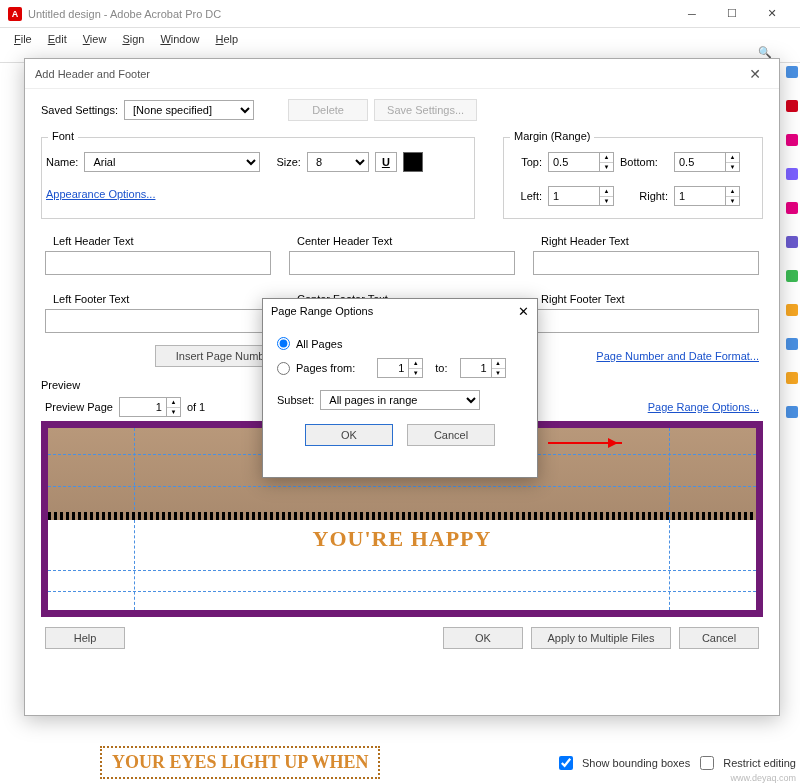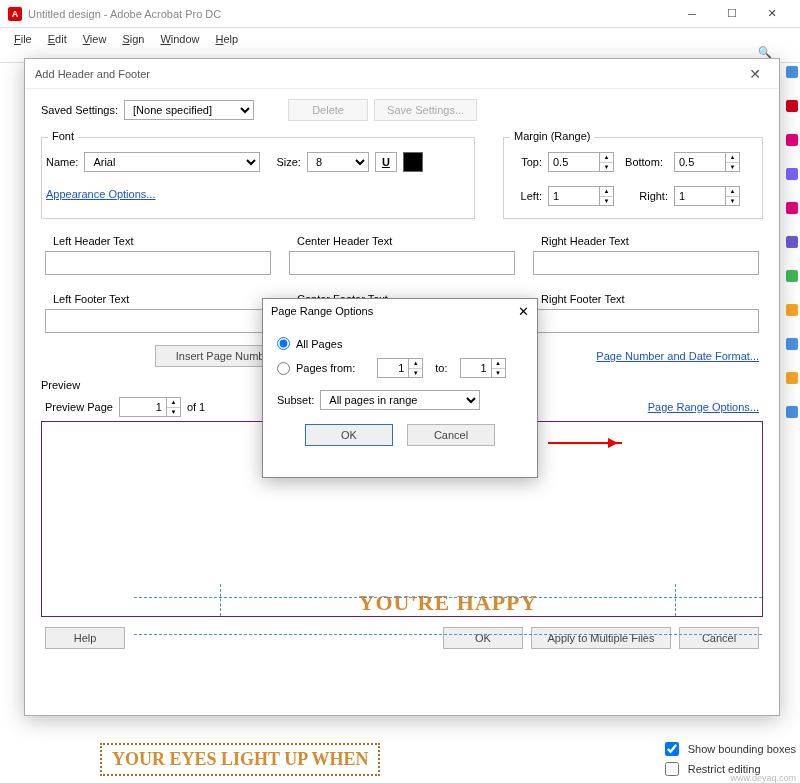--- a/index.html
+++ b/index.html
@@ -34,21 +34,21 @@
 .color-btn { width: 20px; height: 20px; background: #000; border: 1px solid #666; }
 .link { color: #1a52cc; text-decoration: underline; cursor: pointer; }
 .hf-grid { display: grid; grid-template-columns: 1fr 1fr 1fr; gap: 18px; margin-top: 16px; padding: 0 4px; }
 .hf-grid label { display: block; margin-bottom: 4px; padding-left: 8px; }
 .hf-grid input { width: 100%; height: 24px; }
 .links-row { display: flex; align-items: center; margin-top: 12px; padding: 0 4px; }
 .links-row .right { margin-left: auto; }
 .preview-lbl { margin-top: 12px; font-size: 11px; }
 .preview-row { display: flex; align-items: center; gap: 6px; margin-top: 6px; padding: 0 4px; }
 .preview-row .right { margin-left: auto; }
-.preview-canvas { margin-top: 4px; border: 1px solid #701a75; height: 196px; display: flex; flex-direction: row; position: relative; align-items: flex-end; }
+.preview-canvas { margin-top: 4px; border: 7px solid #701a75; height: 196px; display: flex; flex-direction: column; position: relative; }
 .canvas-top { flex: 0 0 92px; background: linear-gradient(0deg,#a98a6e,#b8987a); position: relative; overflow: hidden; }
 .canvas-top::after{content:"";position:absolute;left:0;right:0;bottom:0;height:8px;background:repeating-linear-gradient(90deg,#000 0 3px,transparent 3px 6px);}
 .canvas-bot { flex: 1; background: #fff; display: flex; align-items: flex-start; justify-content: center; position: relative; padding-top: 6px; }
 .canvas-bot .txt { font-family: "Comic Sans MS", cursive; font-weight: bold; font-size: 22px; color: #d88a2f; letter-spacing: 1px; }
 .guides-h { position:absolute; left:0; right:0; border-top:1px dashed #4a90e2; }
 .guides-v { position:absolute; top:0; bottom:0; border-left:1px dashed #4a90e2; }
 .footer-btns { display: flex; align-items: center; margin-top: 10px; padding: 0 4px; gap: 8px; }
 .footer-btns .right { margin-left: auto; display:flex; gap:8px;}
 .submodal { position: absolute; left: 262px; top: 298px; width: 276px; height: 180px; background: #fff; border: 1px solid #888; box-shadow: 0 4px 18px rgba(0,0,0,.3); z-index: 10; }
 .submodal .stitle { height: 24px; display: flex; align-items: center; padding: 0 8px; font-size: 12px;}
@@ -142,21 +142,21 @@
         <span class="legend">Margin (Range)</span>
         <div class="row" style="margin-top:6px;justify-content:flex-start;">
           <span style="width:34px;text-align:right">Top:</span>
           <span class="spin">
               <input type="text" value="0.5" style="">
               <span class="spinbtn">
                 <div>▲</div>
                 <div>▼</div>
               </span>
             </span>
-          <span style="width:48px;text-align:center">Bottom:</span>
+          <span style="width:48px;text-align:left">Bottom:</span>
           <span class="spin">
               <input type="text" value="0.5" style="">
               <span class="spinbtn">
                 <div>▲</div>
                 <div>▼</div>
               </span>
             </span>
         </div>
         <div class="row" style="margin-top:14px;justify-content:flex-start;gap:6px">
           <span style="width:34px;text-align:right">Left:</span>
@@ -275,21 +275,21 @@
     </div>
   </div>
 </div>
 
 <div class="arrow">
     <div class="arrow-line"></div>
   </div>
 
 <div class="sub-foot">
   <span class="txt2">YOUR EYES LIGHT UP WHEN</span>
-  <div style="margin-left:auto;display:flex;flex-direction:column;">
+  <div style="margin-left:auto;display:flex;flex-direction:row;gap:6px;align-items:center;">
     <label class="chk">
         <input type="checkbox" checked="" style="">
         <span>Show bounding boxes</span>
       </label>
     <label class="chk">
         <input type="checkbox" style="">
         <span>Restrict editing</span>
       </label>
   </div>
 </div>

